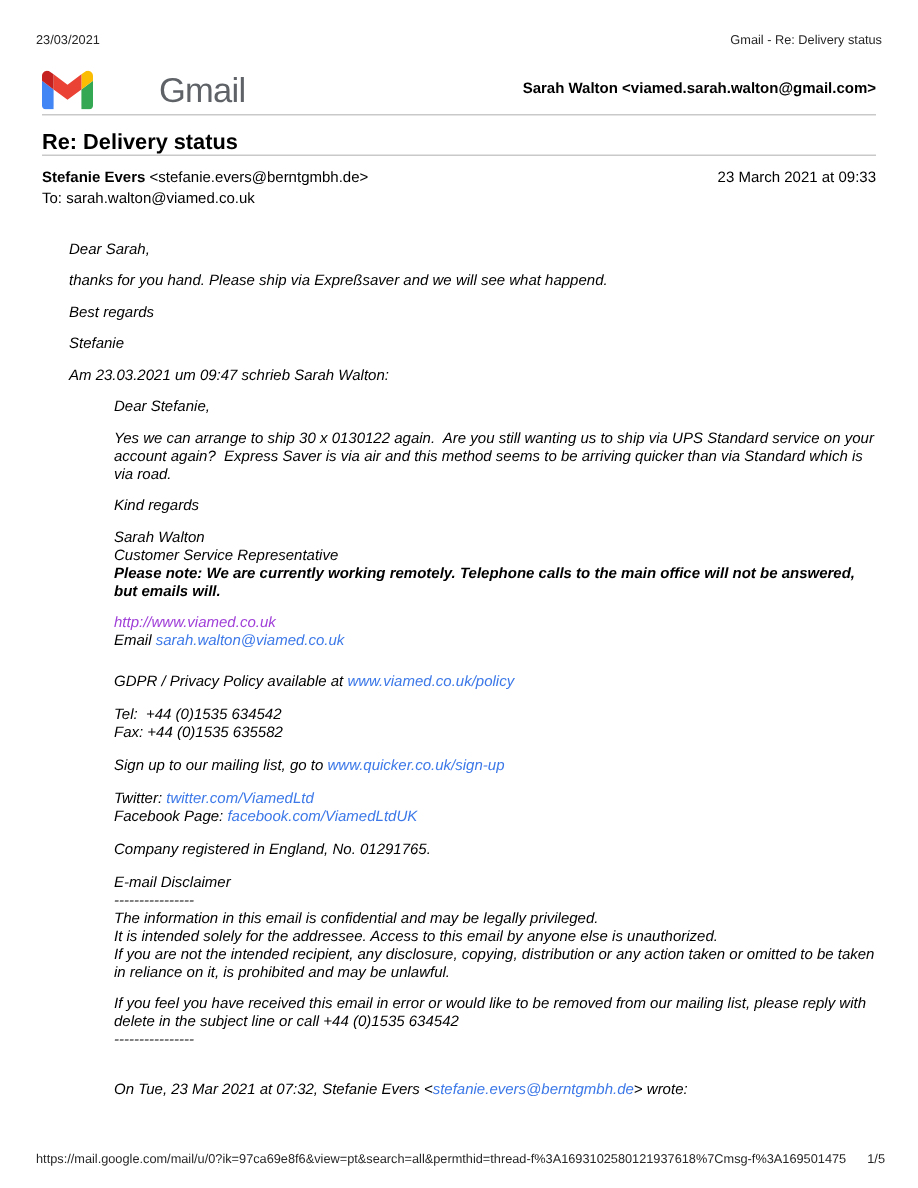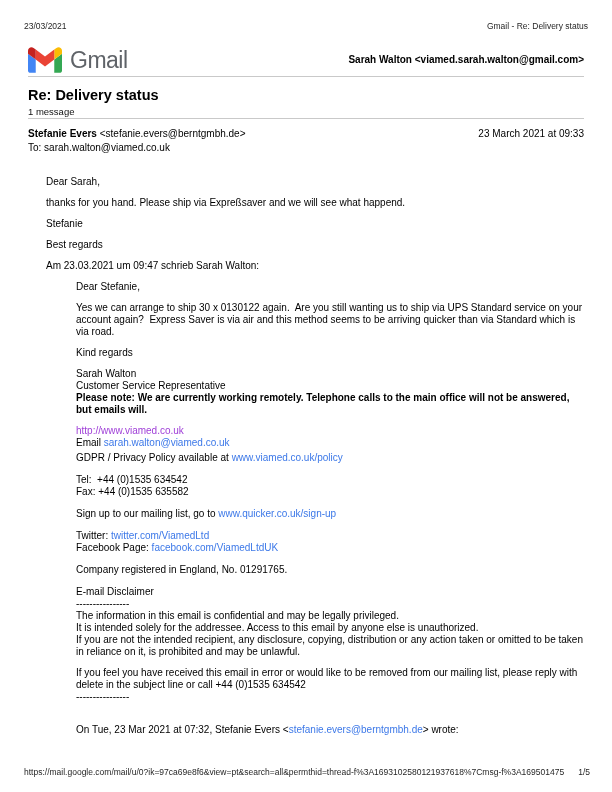--- a/index.html
+++ b/index.html
@@ -10,44 +10,44 @@
     font-size:10px;line-height:12px;
   }
   .print-header{
     position:absolute;top:8px;left:24px;right:24px;height:12px;
     font-size:8.5px;color:#262626;margin-top:12px;
   }
   .ph-date{position:absolute;left:0;top:0;}
   .ph-title{position:absolute;left:0;right:0;top:0;text-align:right;}
   .content{position:absolute;left:28px;right:28px;top:44px;}
   .logo-row{display:flex;justify-content:space-between;align-items:center;height:32px;}
-  .gmail-logo{display:flex;align-items:center;}
+  .gmail-logo{display:flex;align-items:center;gap:36px;}
   .gmail-logo svg{width:34px;height:26px;display:block;}
   .gmail-wordmark{
     font-size:23px;color:#5f6368;margin-left:8px;letter-spacing:-0.5px;
     line-height:26px;
   }
   .account{font-weight:bold;font-size:10px;}
   hr.rule{border:none;border-top:1px solid #c9c9c9;margin:0;}
   .rule1{margin-top:10px;}
   .subject{font-size:14.5px;font-weight:bold;margin-top:10px;line-height:16px;}
   .msg-count{font-size:9.5px;margin-top:3px;color:#111;}
   .rule2{margin-top:7px;}
   .msg-head{display:flex;justify-content:space-between;margin-top:9px;gap:24px;}
   .from-name{font-weight:bold;}
   .to-line{margin-top:2px;}
-  .body-block{margin:22px 0 0 18px;}
+  .body-block{margin:22px 0 0 18px;font-style:italic;}
   p.para{margin:0 0 9px;white-space:pre-wrap;}
   .quote-intro{margin-top:31px;margin-bottom:0;}
   .quote{margin:8px 0 0 30px;}
   .line{white-space:pre-wrap;}
   .sig-note{font-weight:bold;}
   .blk{margin-bottom:9px;}
   .blk10{margin-bottom:10px;}
-  .gdpr{margin-top:3px;}
+  .gdpr{margin-top:15px;}
   .reply-head{margin-top:21px;}
   a.lnk{color:#3c78e8;text-decoration:none;cursor:pointer;}
   a.lnk-visited{color:#a040d8;text-decoration:none;cursor:pointer;}
   .print-footer{
     position:absolute;left:24px;right:22px;top:766px;
     font-size:8.5px;color:#262626;display:flex;justify-content:space-between;
   }
   .pf-url{max-width:540px;overflow:hidden;white-space:nowrap;}
 </style>
 </head>
@@ -72,35 +72,34 @@
         </svg>
       </span>
       <span class="gmail-wordmark">Gmail</span>
     </div>
     <div class="account">Sarah Walton &lt;viamed.sarah.walton@gmail.com&gt;</div>
   </div>
 
   <hr class="rule rule1">
 
   <div class="subject">Re: Delivery status</div>
-  <div class="msg-count">1 message</div>
 
   <hr class="rule rule2">
 
   <div class="msg-head">
     <div class="line"><span class="from-name">Stefanie Evers</span><span> &lt;stefanie.evers@berntgmbh.de&gt;</span></div>
     <div>23 March 2021 at 09:33</div>
   </div>
   <div class="to-line">To: sarah.walton@viamed.co.uk</div>
 
   <div class="body-block">
     <p class="para">Dear Sarah,</p>
     <p class="para">thanks for you hand. Please ship via Expreßsaver and we will see what happend.</p>
+    <p class="para">Best regards</p>
     <p class="para">Stefanie</p>
-    <p class="para">Best regards</p>
 
     <p class="para quote-intro">Am 23.03.2021 um 09:47 schrieb Sarah Walton:</p>
 
     <div class="quote">
       <p class="para">Dear Stefanie,</p>
       <p class="para">Yes we can arrange to ship 30 x 0130122 again.  Are you still wanting us to ship via UPS Standard service on your account again?  Express Saver is via air and this method seems to be arriving quicker than via Standard which is via road.</p>
       <p class="para">Kind regards</p>
 
       <div class="blk">
         <div class="line">Sarah Walton</div>

